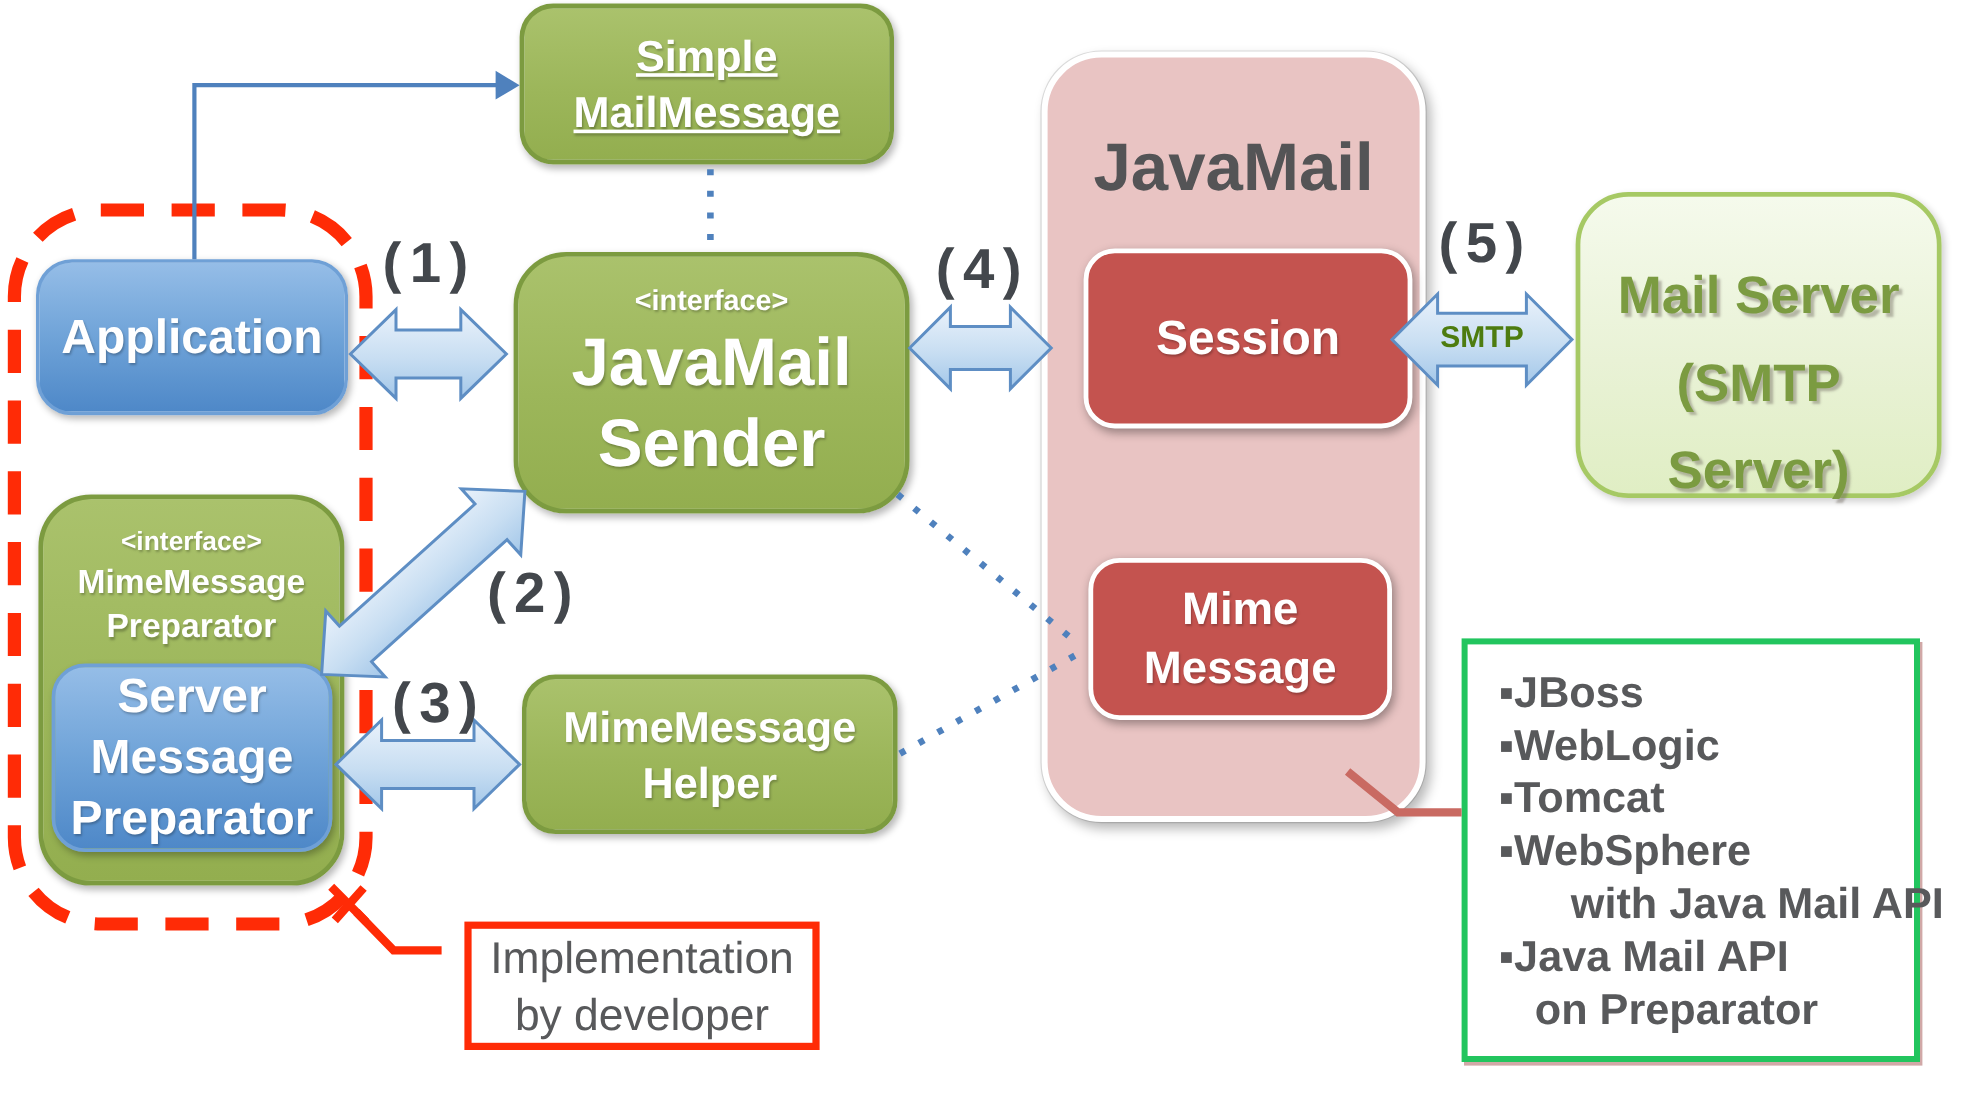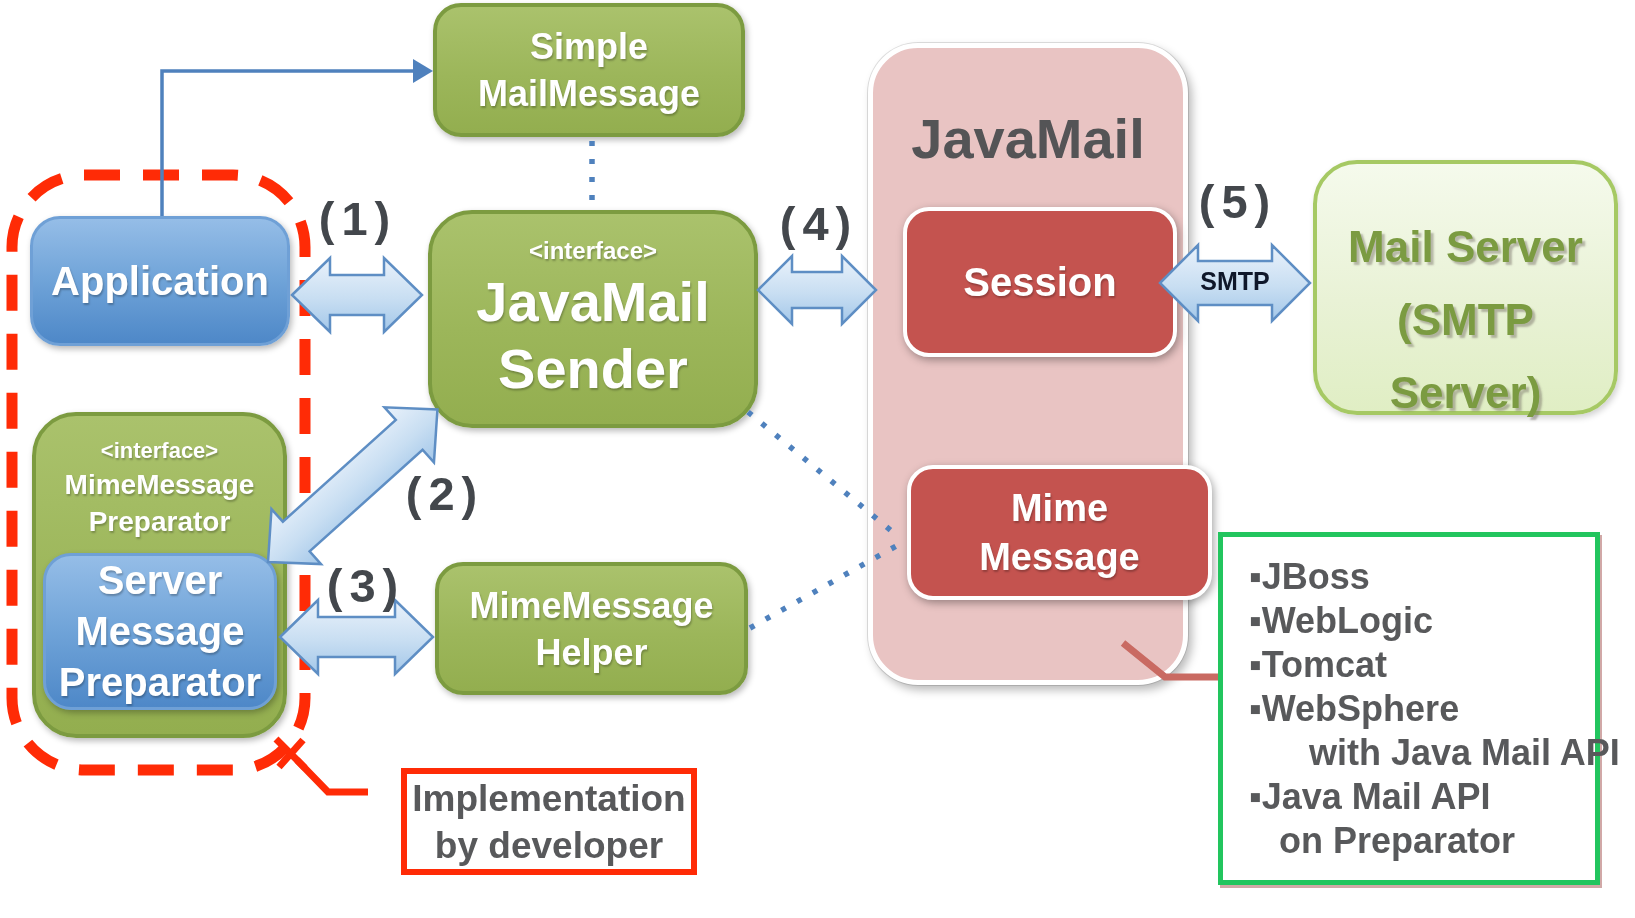--- a/index.html
+++ b/index.html
@@ -17,41 +17,41 @@
     border:4px solid #7C9B40;box-shadow:2px 3px 6px rgba(0,0,0,0.28);
   }
   .blue{
     background:linear-gradient(180deg,#95BDE7 0%,#6FA3D8 50%,#4E88C8 100%);
     border:3px solid #6FA0D6;box-shadow:2px 3px 6px rgba(0,0,0,0.28);
   }
   .redbox{
     background:#C4534F;border:4px solid #fff;border-radius:26px;
     box-shadow:2px 3px 8px rgba(0,0,0,0.35);
   }
-  .simple-mm{left:433px;top:3px;width:312px;height:134px;border-radius:28px;font-size:36px;line-height:47px;}
+  .simple-mm{left:433px;top:3px;width:312px;height:134px;border-radius:28px;font-size:36px;line-height:47px;text-decoration:underline;}
   .application{left:30px;top:216px;width:260px;height:130px;border-radius:30px;font-size:40px;}
   .sender{left:428px;top:210px;width:330px;height:218px;border-radius:44px;}
   .sender .stereo{font-size:24px;line-height:30px;margin-bottom:2px;}
   .sender .big{font-size:56px;line-height:67px;}
   .mmp{left:32px;top:412px;width:255px;height:326px;border-radius:44px;justify-content:flex-start;padding-top:20px;}
   .mmp .stereo{font-size:22px;line-height:30px;}
   .mmp .mid{font-size:28px;line-height:37px;}
   .mymime{left:43px;top:553px;width:234px;height:157px;border-radius:28px;font-size:40px;line-height:51px;}
   .helper{left:435px;top:562px;width:313px;height:133px;border-radius:28px;font-size:36px;line-height:47px;}
   .pink-container{
     position:absolute;box-sizing:border-box;left:868px;top:43px;width:320px;height:642px;
     background:#E9C4C3;border:5px solid #fff;border-radius:50px;
     box-shadow:0 0 0 1px rgba(0,0,0,0.12), 4px 5px 10px rgba(0,0,0,0.28);
   }
   .pink-title{
     position:absolute;left:0;top:58px;width:100%;text-align:center;
     font-size:56px;font-weight:bold;color:#545456;
   }
   .session{left:903px;top:207px;width:274px;height:150px;font-size:40px;}
-  .mimemsg{left:907px;top:465px;width:305px;height:135px;font-size:38px;line-height:49px;}
+  .mimemsg{left:907px;top:465px;width:253px;height:135px;font-size:38px;line-height:49px;}
   .mail-server{
     position:absolute;box-sizing:border-box;left:1313px;top:160px;width:305px;height:255px;
     background:linear-gradient(180deg,#F5FAEC 0%,#E9F2D6 55%,#E0EEC4 100%);
     border:4px solid #A6C964;border-radius:44px;
     display:flex;flex-direction:column;align-items:center;justify-content:flex-start;
     padding-top:46px;text-align:center;
     font-size:44px;font-weight:bold;color:#7B9B41;line-height:73px;
     text-shadow:3px 3px 2px rgba(110,105,95,0.45);
     box-shadow:2px 3px 6px rgba(0,0,0,0.18);
   }
@@ -59,29 +59,29 @@
     position:absolute;box-sizing:border-box;left:1218px;top:532px;width:382px;height:353px;
     background:#fff;border:5px solid #22c55e;
     box-shadow:2px 3px 0 rgba(154,63,60,0.45);
     padding:18px 0 0 26px;
   }
   .list-line{white-space:pre;font-size:36px;font-weight:bold;color:#58595B;line-height:44px;}
   .impl-box{
     position:absolute;box-sizing:border-box;left:387px;top:768px;width:296px;height:107px;
     background:#fff;border:6px solid #FF2B06;
     display:flex;flex-direction:column;align-items:center;justify-content:center;
-    font-size:37px;font-weight:bold;color:#58595B;line-height:47px;text-align:center;margin-left:14px;
+    font-size:37px;font-weight:normal;color:#58595B;line-height:47px;text-align:center;
   }
   .step-label{
     position:absolute;width:132px;font-size:47px;font-weight:bold;color:#43474C;
     letter-spacing:7px;text-align:center;line-height:54px;z-index:30;
   }
   .smtp-label{
     position:absolute;left:1183px;top:267px;width:104px;text-align:center;
-    font-size:25px;font-weight:bold;color:#0f172a;z-index:30;
+    font-size:25px;font-weight:bold;color:#4d7c0f;z-index:30;
   }
   .overlay{position:absolute;left:0;top:0;z-index:20;pointer-events:none;}
 </style>
 </head>
 <body>
 
 <div class="canvas">
 
   <div class="box green simple-mm">
     <div>Simple</div>

